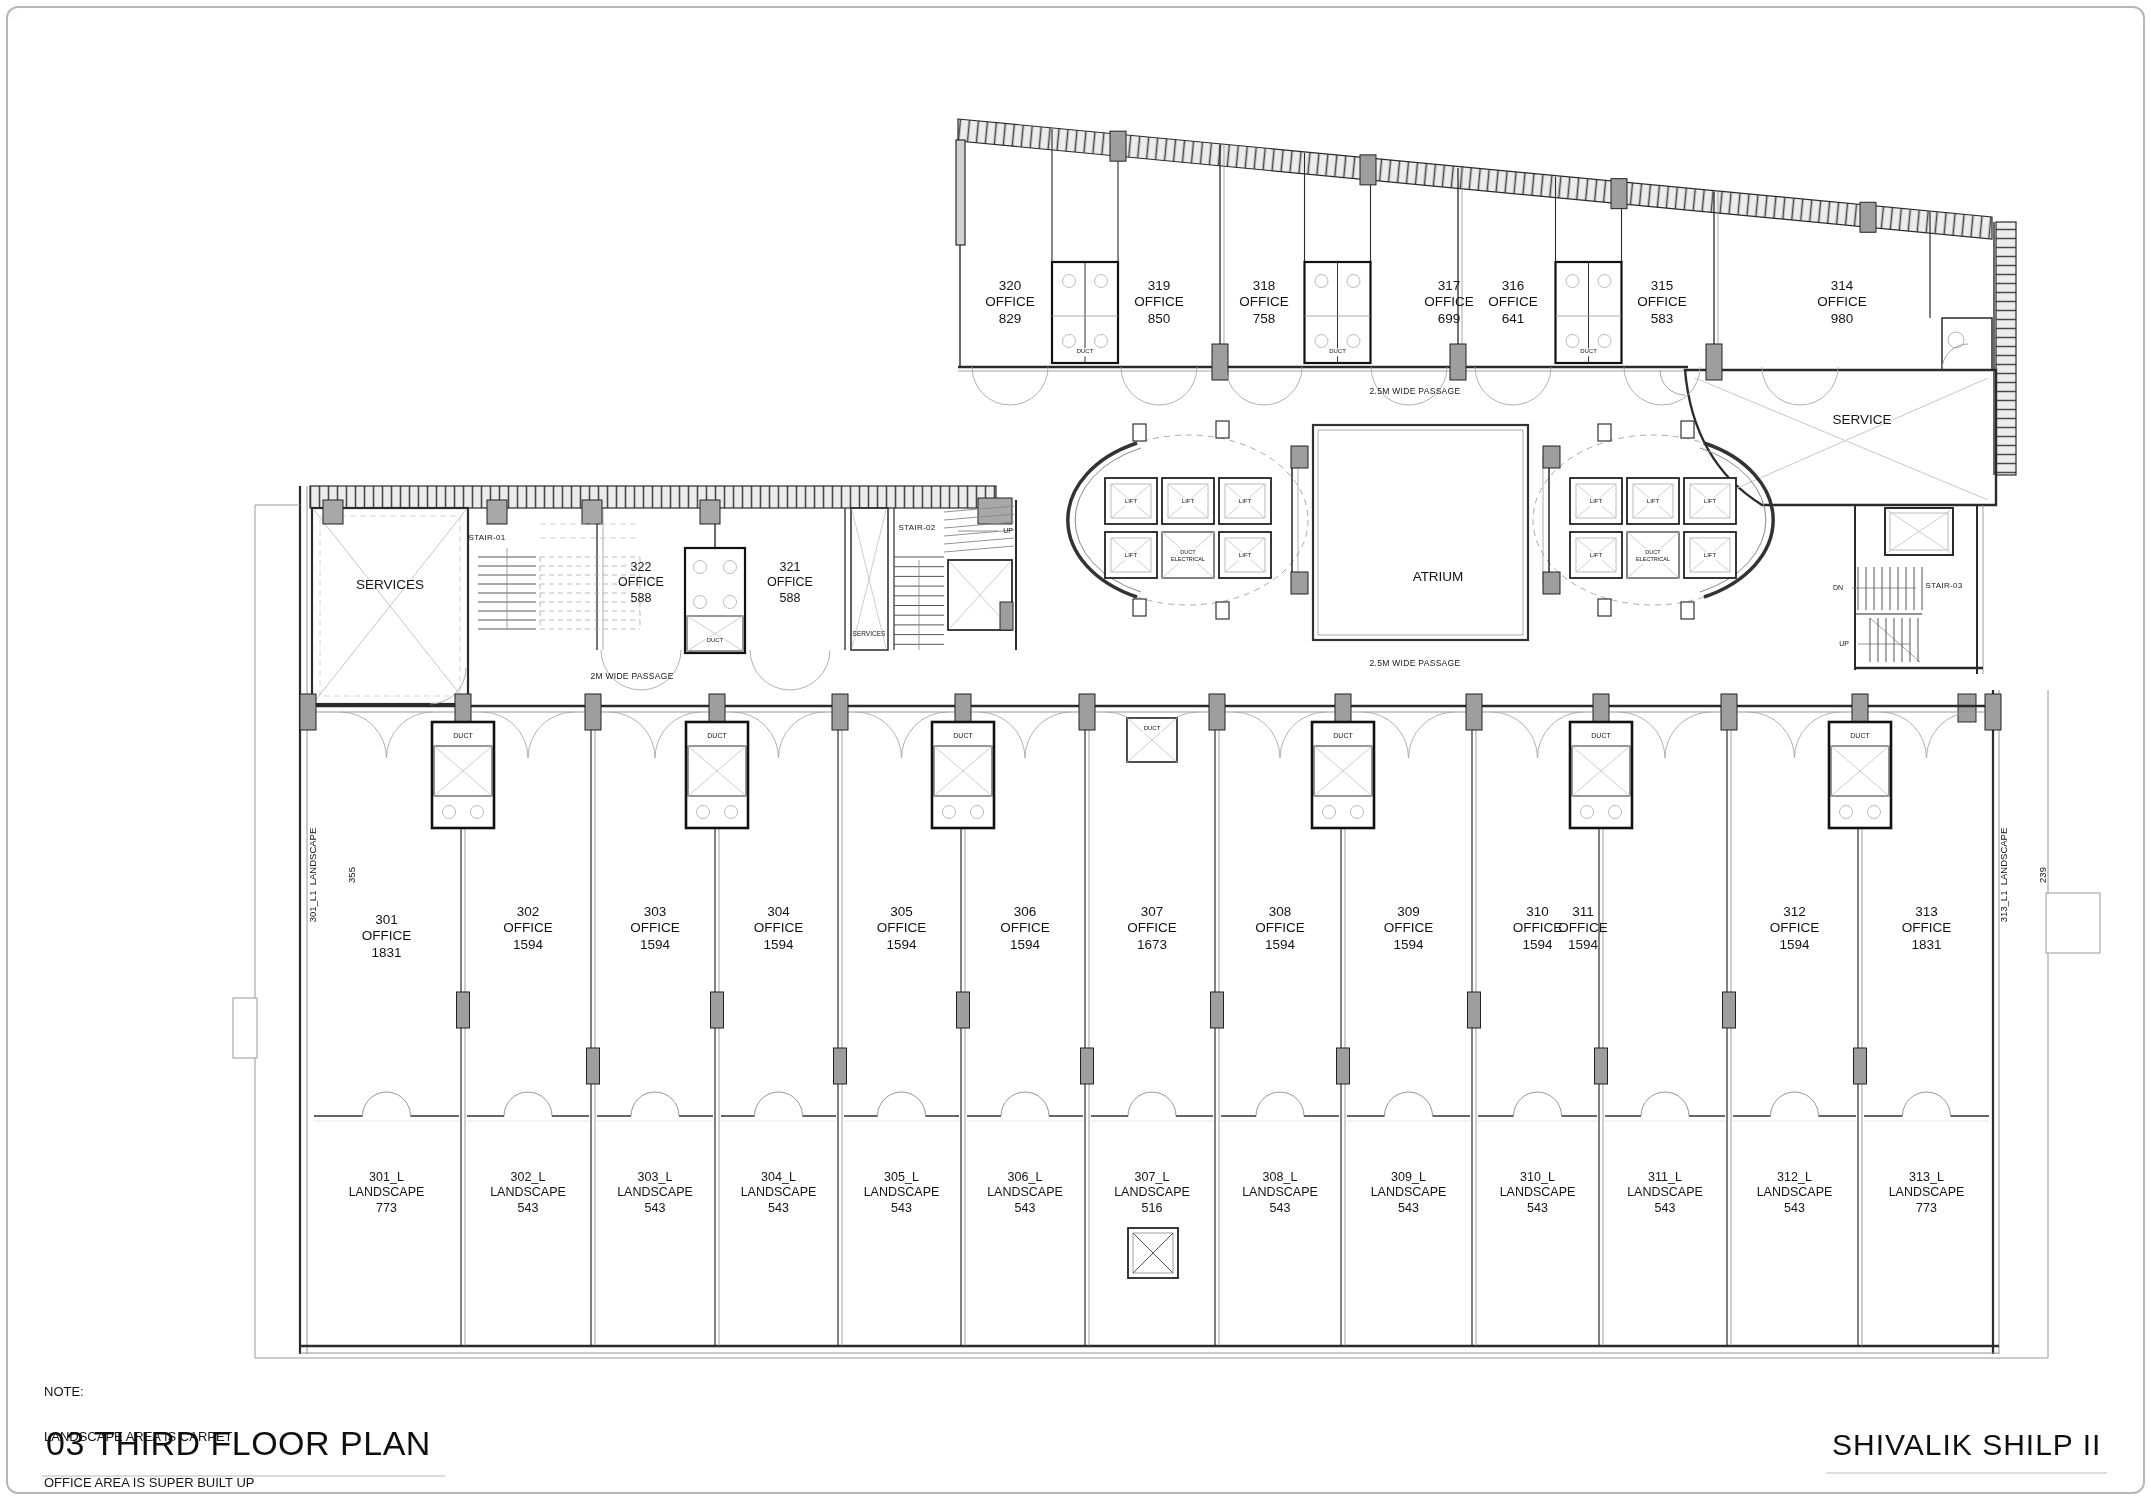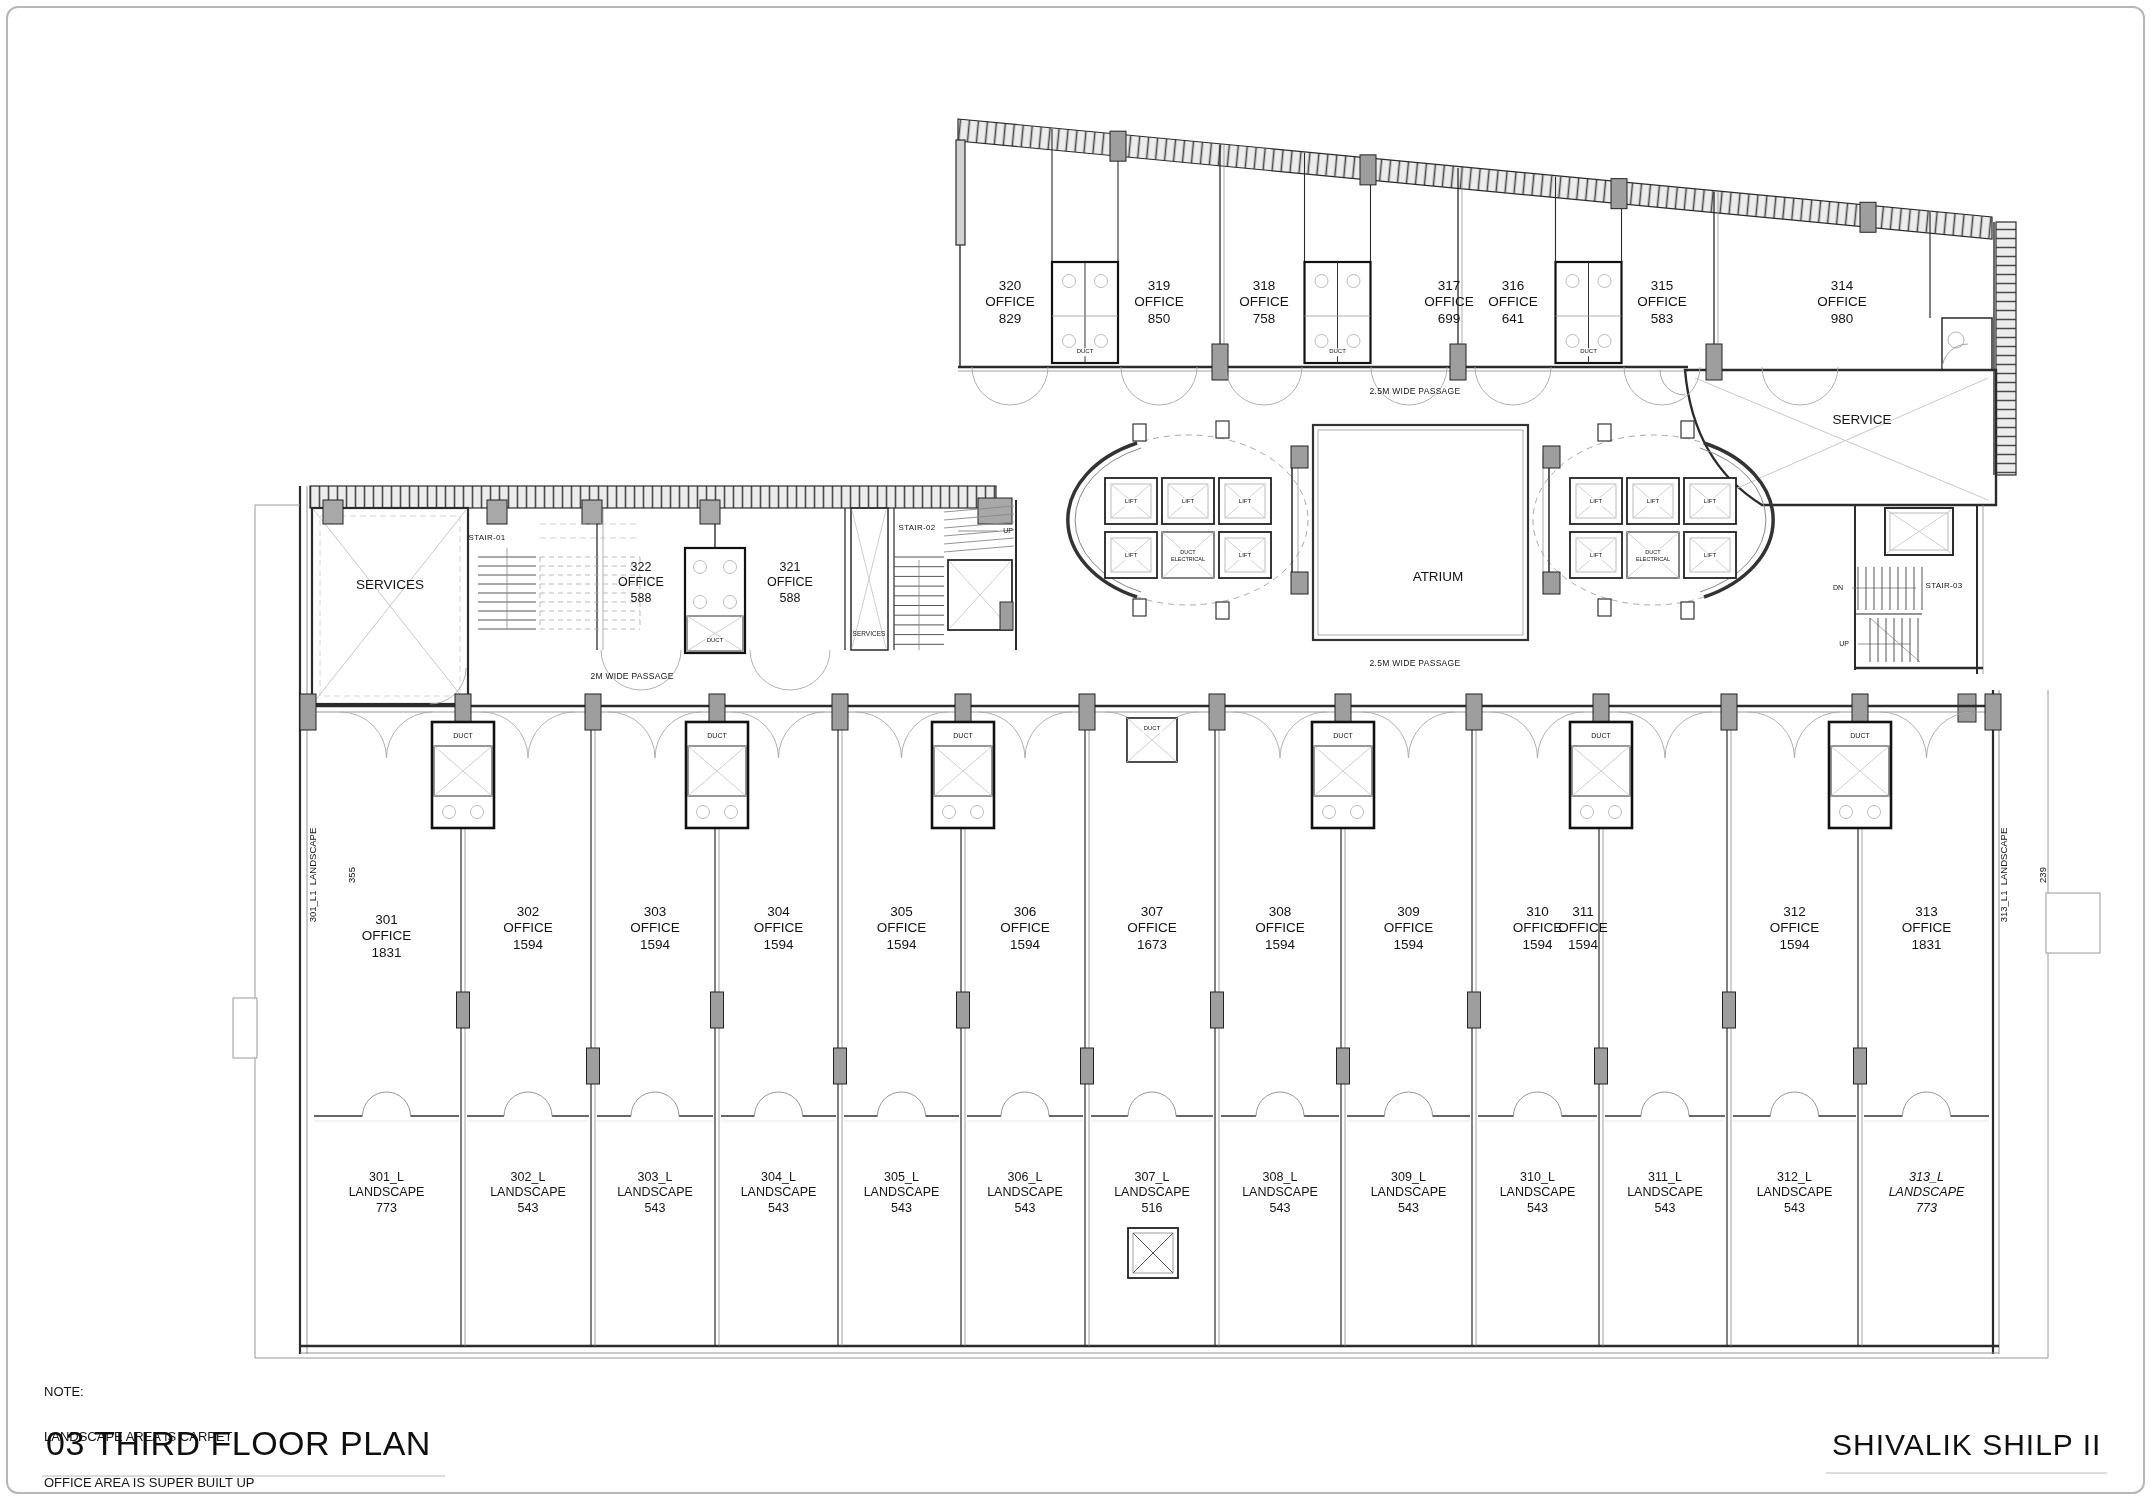--- a/index.html
+++ b/index.html
@@ -600,14 +600,14 @@
     <div class="lbl f125" style="left: 1280px; top: 1193px;"><div>308_L</div><div>LANDSCAPE</div><div>543</div></div>
     <div class="lbl f13" style="left: 1408.5px; top: 929px;"><div>309</div><div>OFFICE</div><div>1594</div></div>
     <div class="lbl f125" style="left: 1408.5px; top: 1193px;"><div>309_L</div><div>LANDSCAPE</div><div>543</div></div>
     <div class="lbl f13" style="left: 1537.5px; top: 929px;"><div>310</div><div>OFFICE</div><div>1594</div></div>
     <div class="lbl f125" style="left: 1537.5px; top: 1193px;"><div>310_L</div><div>LANDSCAPE</div><div>543</div></div>
     <div class="lbl f13" style="left: 1583px; top: 929px;"><div>311</div><div>OFFICE</div><div>1594</div></div>
     <div class="lbl f125" style="left: 1665px; top: 1193px;"><div>311_L</div><div>LANDSCAPE</div><div>543</div></div>
     <div class="lbl f13" style="left: 1794.5px; top: 929px;"><div>312</div><div>OFFICE</div><div>1594</div></div>
     <div class="lbl f125" style="left: 1794.5px; top: 1193px;"><div>312_L</div><div>LANDSCAPE</div><div>543</div></div>
     <div class="lbl f13" style="left: 1926.5px; top: 929px;"><div>313</div><div>OFFICE</div><div>1831</div></div>
-    <div class="lbl f125" style="left: 1926.5px; top: 1193px; font-style: italic;"><div>313_L</div><div>LANDSCAPE</div><div>773</div></div>
+    <div class="lbl f125" style="left: 1926.5px; top: 1193px;"><div>313_L</div><div>LANDSCAPE</div><div>773</div></div>
   </div>
 
 </body></html>

